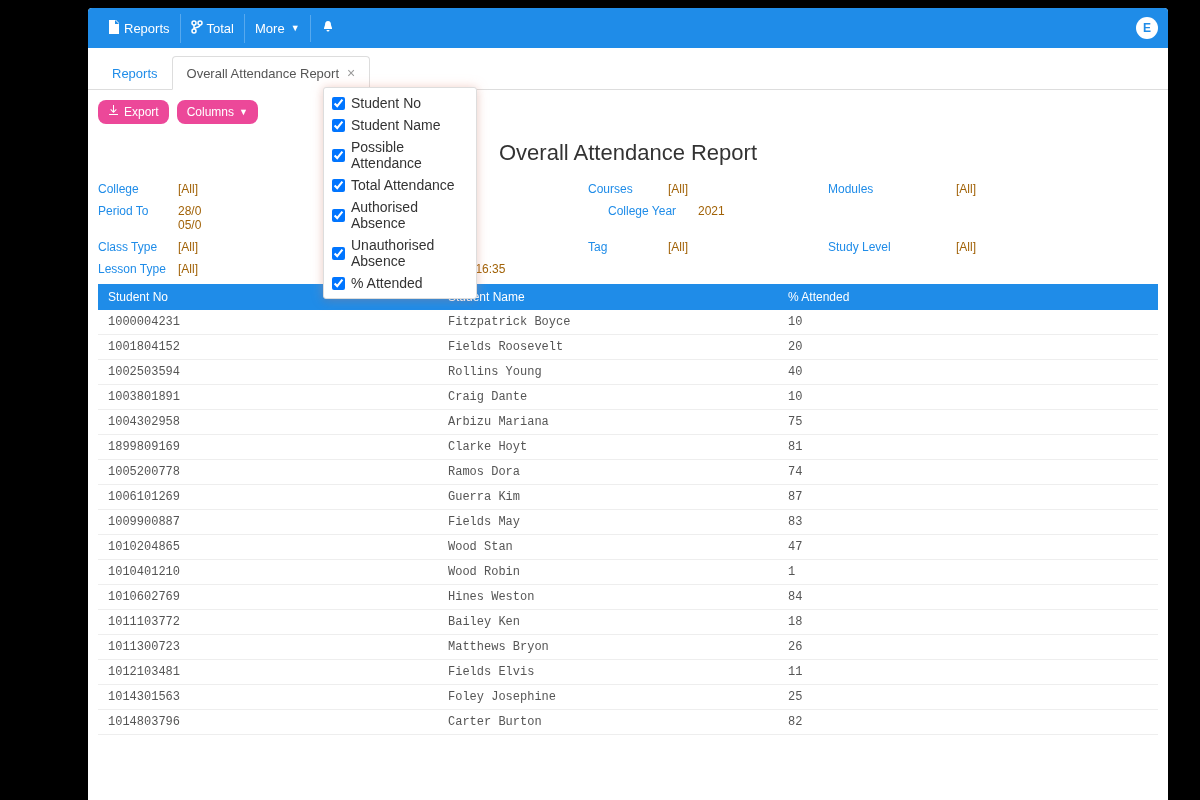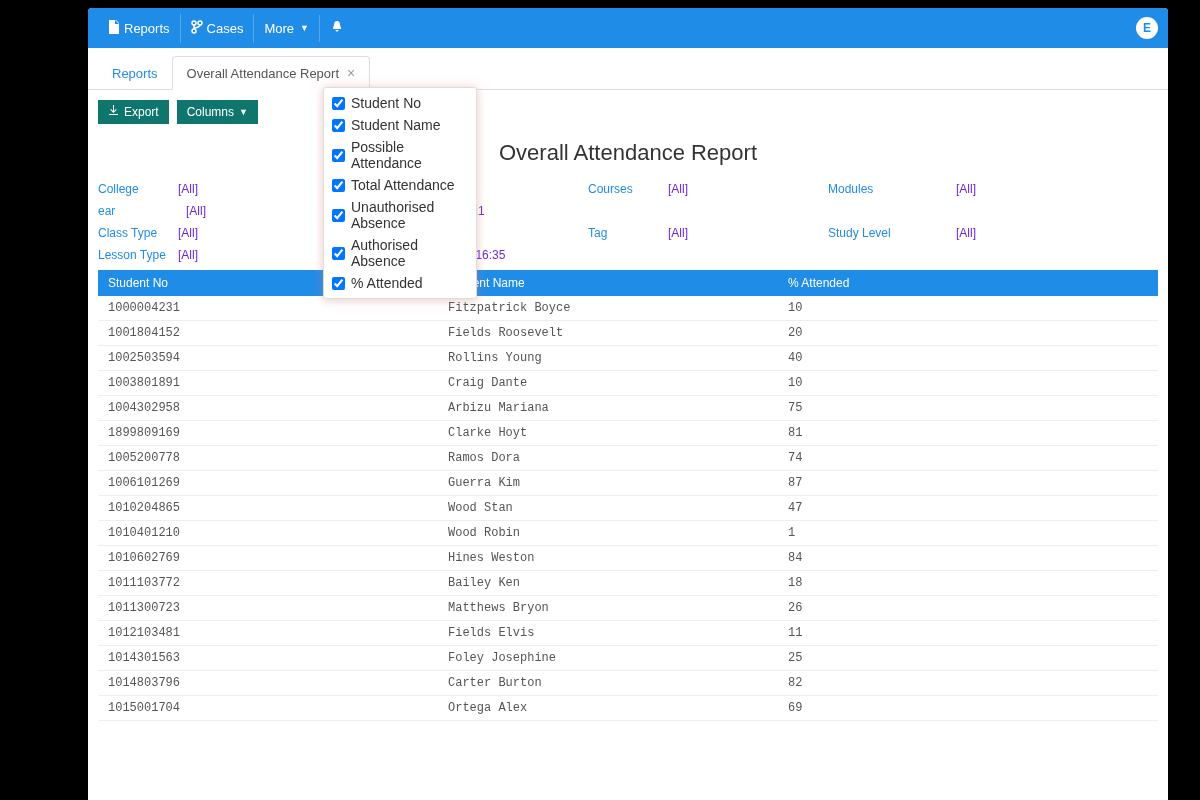--- a/index.html
+++ b/index.html
@@ -9,32 +9,32 @@
 .nav-item { padding: 6px 10px; font-size: 13px; cursor: pointer; display: flex; align-items: center; gap: 4px; border-right: 1px solid rgba(255,255,255,0.25); }
 .nav-item:last-of-type { border-right: none; }
 .nav-caret { font-size: 9px; margin-left: 2px; }
 .nav-spacer { flex: 1; }
 .avatar-badge { width: 22px; height: 22px; border-radius: 50%; background: #fff; color: #1f8ce8; display: flex; align-items: center; justify-content: center; font-weight: 600; font-size: 12px; }
 .tabs-row { display: flex; align-items: flex-end; padding: 8px 10px 0 10px; border-bottom: 1px solid #ddd; }
 .tab-link { padding: 8px 14px; color: #1f8ce8; font-size: 13px; cursor: pointer; }
 .tab-active { border: 1px solid #ddd; border-bottom: 1px solid #fff; border-radius: 4px 4px 0 0; margin-bottom: -1px; color: #555; display: flex; align-items: center; gap: 8px; }
 .tab-close { color: #999; font-size: 14px; cursor: pointer; }
 .toolbar { padding: 10px; display: flex; gap: 8px; }
-.btn { background: #0f766e; color: #fff; border: none; padding: 5px 10px; font-size: 12px; border-radius: 0; cursor: pointer; display: inline-flex; align-items: center; gap: 5px; }
+.btn { background: #ec4899; color: #fff; border: none; padding: 5px 10px; font-size: 12px; border-radius: 8px; cursor: pointer; display: inline-flex; align-items: center; gap: 5px; }
 .btn-caret { font-size: 9px; }
 .page-title { text-align: center; font-size: 22px; color: #333; font-weight: 400; margin: 6px 0 16px 0; }
 .filters { padding: 0 10px; }
 .filter-row { display: flex; margin-bottom: 8px; font-size: 12px; }
 .filter-cell { display: flex; align-items: flex-start; }
 .fc1 { width: 240px; }
 .fc2 { width: 250px; }
 .fc3 { width: 240px; }
 .fc4 { width: 240px; gap: 48px; }
 .filter-label { color: #1f8ce8; width: 80px; font-weight: 500; }
-.filter-value { color: #6d28d9; }
+.filter-value { color: #a16207; }
 .columns-dropdown { position: absolute; left: 235px; top: 79px; width: 154px; background: #fff; border: 1px solid #ddd; border-radius: 3px; padding: 4px 0; z-index: 10; box-shadow: 0 0 12px rgba(255,160,140,0.35), 0 2px 8px rgba(0,0,0,0.1); }
 .dd-item { display: flex; align-items: center; gap: 6px; padding: 3px 8px; font-size: 14px; color: #333; cursor: pointer; }
 .dd-item input { width: 13px; height: 13px; }
 .data-table { width: calc(100% - 20px); margin: 6px 10px 0 10px; border-collapse: collapse; font-size: 12px; }
 .data-table thead th { background: #1f8ce8; color: #fff; text-align: left; padding: 6px 10px; font-weight: 500; }
 .data-table tbody td { padding: 5px 10px; border-bottom: 1px solid #eee; color: #555; font-family: Liberation Mono, monospace; }
 .col-no { width: 340px; }
 .col-name { width: 340px; }
 .col-pct { }
 .icon { display: inline-block; }
@@ -55,21 +55,21 @@
     </div>
     <div class="nav-item">
       <span class="icon">
         <svg width="12" height="14" viewBox="0 0 12 14">
             <circle cx="3" cy="3" r="2" fill="none" stroke="#fff" stroke-width="1.5"></circle>
             <circle cx="9" cy="3" r="2" fill="none" stroke="#fff" stroke-width="1.5"></circle>
             <circle cx="3" cy="11" r="2" fill="none" stroke="#fff" stroke-width="1.5"></circle>
             <path d="M3 5v4 M9 5c0 3-6 2-6 4" fill="none" stroke="#fff" stroke-width="1.5"></path>
           </svg>
       </span>
-      <span>Cases</span>
+      <span>Total</span>
     </div>
     <div class="nav-item">
       <span>More</span>
       <span class="nav-caret">▼</span>
     </div>
     <div class="nav-item" style="border-right:none;">
       <span class="icon">
         <svg width="14" height="14" viewBox="0 0 14 14">
             <path fill="#fff" d="M7 1c2 0 3 1.5 3 4l1 3v1H3v-1l1-3c0-2.5 1-4 3-4zM5.5 10h3a1.5 1.5 0 01-3 0z"></path>
           </svg>
@@ -119,20 +119,29 @@
         <span class="filter-label">Courses</span>
         <span class="filter-value">[All]</span>
       </div>
       <div class="filter-cell fc4">
         <span class="filter-label">Modules</span>
         <span class="filter-value">[All]</span>
       </div>
     </div>
 
     <div class="filter-row">
+      <div class="filter-cell fc1">
+        <span class="filter-label">
+          <span>Period To</span>
+        </span>
+        <span class="filter-value">
+          <span>28/0</span><br>
+          <span>05/0</span>
+        </span>
+      </div>
       <div class="filter-cell fc2">
         <span class="filter-label" style="width:40px;">ear</span>
         <span class="filter-value" style="margin-left:48px;">[All]</span>
       </div>
       <div class="filter-cell fc3">
         <span class="filter-label" style="width:90px;margin-left:20px;">College Year</span>
         <span class="filter-value">2021</span>
       </div>
       <div class="filter-cell fc4"></div>
     </div>
@@ -213,20 +222,25 @@
           <td>1005200778</td>
           <td>Ramos Dora</td>
           <td>74</td>
         </tr>
         <tr>
           <td>1006101269</td>
           <td>Guerra Kim</td>
           <td>87</td>
         </tr>
         <tr>
+          <td>1009900887</td>
+          <td>Fields May</td>
+          <td>83</td>
+        </tr>
+        <tr>
           <td>1010204865</td>
           <td>Wood Stan</td>
           <td>47</td>
         </tr>
         <tr>
           <td>1010401210</td>
           <td>Wood Robin</td>
           <td>1</td>
         </tr>
         <tr>
@@ -252,25 +266,20 @@
         <tr>
           <td>1014301563</td>
           <td>Foley Josephine</td>
           <td>25</td>
         </tr>
         <tr>
           <td>1014803796</td>
           <td>Carter Burton</td>
           <td>82</td>
         </tr>
-        <tr>
-          <td>1015001704</td>
-          <td>Ortega Alex</td>
-          <td>69</td>
-        </tr>
       </tbody>
   </table>
 
   <div class="columns-dropdown" id="columns-dd">
       <div class="dd-item">
         <input type="checkbox" checked="" style="">
         <span>Student No</span>
       </div>
       <div class="dd-item">
         <input type="checkbox" checked="" style="">
@@ -279,24 +288,24 @@
       <div class="dd-item">
         <input type="checkbox" checked="" style="">
         <span>Possible Attendance</span>
       </div>
       <div class="dd-item">
         <input type="checkbox" checked="" style="">
         <span>Total Attendance</span>
       </div>
       <div class="dd-item">
         <input type="checkbox" checked="" style="">
+        <span>Authorised Absence</span>
+      </div>
+      <div class="dd-item">
+        <input type="checkbox" checked="" style="">
         <span>Unauthorised Absence</span>
       </div>
       <div class="dd-item">
         <input type="checkbox" checked="" style="">
-        <span>Authorised Absence</span>
-      </div>
-      <div class="dd-item">
-        <input type="checkbox" checked="" style="">
         <span>% Attended</span>
       </div>
     </div>
 </div>
 
 </body></html>

